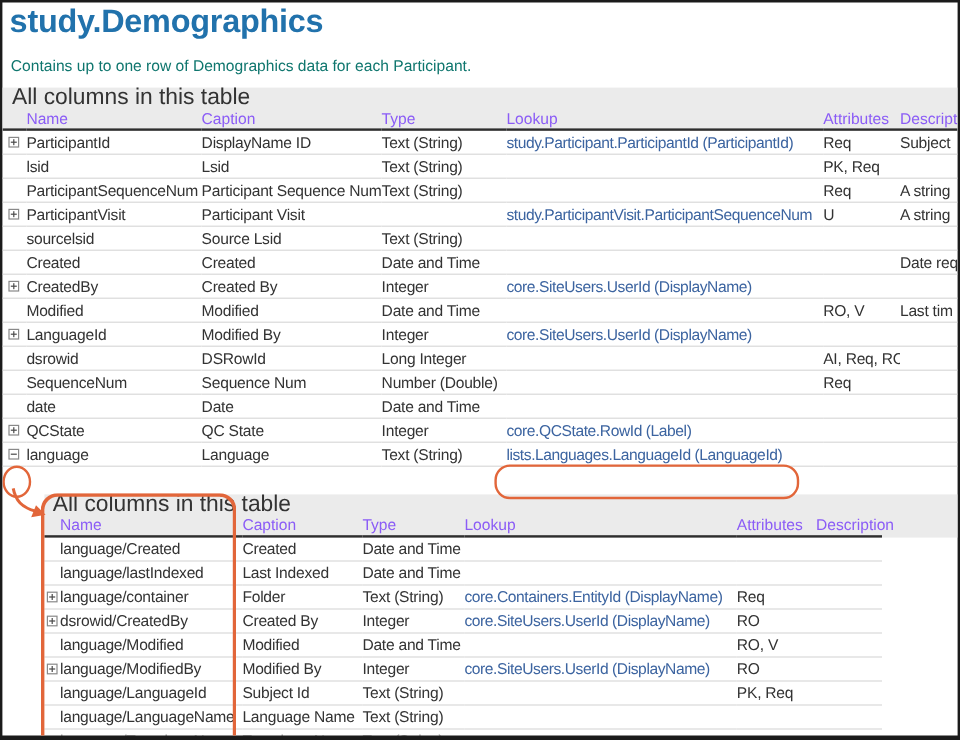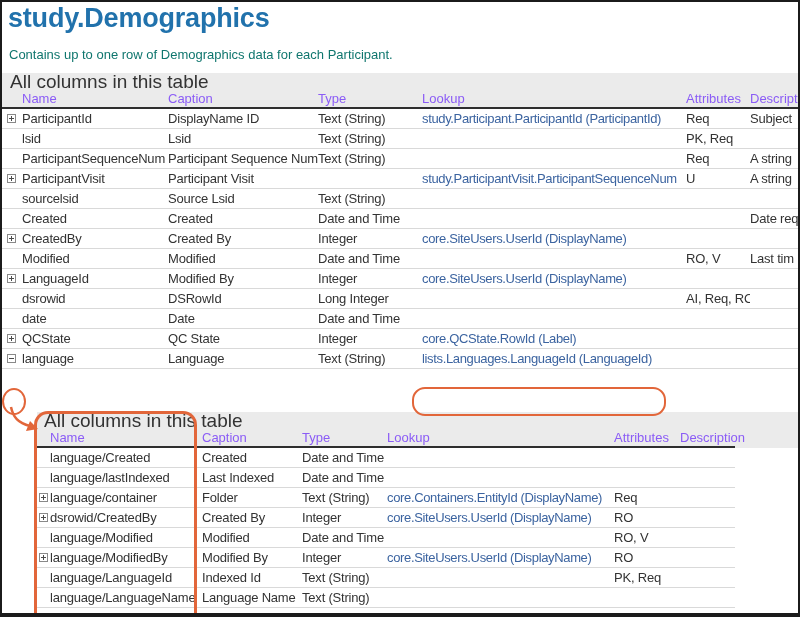--- a/index.html
+++ b/index.html
@@ -216,20 +216,29 @@
             <td class="icon-cell"></td>
             <td>dsrowid</td>
             <td>DSRowId</td>
             <td>Long Integer</td>
             <td></td>
             <td>AI, Req, RO</td>
             <td></td>
           </tr>
           <tr>
             <td class="icon-cell"></td>
+            <td>SequenceNum</td>
+            <td>Sequence Num</td>
+            <td>Number (Double)</td>
+            <td></td>
+            <td>Req</td>
+            <td></td>
+          </tr>
+          <tr>
+            <td class="icon-cell"></td>
             <td>date</td>
             <td>Date</td>
             <td>Date and Time</td>
             <td></td>
             <td></td>
             <td></td>
           </tr>
           <tr>
             <td class="icon-cell"><span class="expand-icon plus"></span></td>
             <td>QCState</td>
@@ -327,21 +336,21 @@
             <td>language/ModifiedBy</td>
             <td>Modified By</td>
             <td>Integer</td>
             <td><span class="lookup-link">core.SiteUsers.UserId (DisplayName)</span></td>
             <td>RO</td>
             <td></td>
           </tr>
           <tr>
             <td class="icon-cell"></td>
             <td>language/LanguageId</td>
-            <td>Indexed Id</td>
+            <td>Subject Id</td>
             <td>Text (String)</td>
             <td></td>
             <td>PK, Req</td>
             <td></td>
           </tr>
           <tr>
             <td class="icon-cell"></td>
             <td>language/LanguageName</td>
             <td>Language Name</td>
             <td>Text (String)</td>

